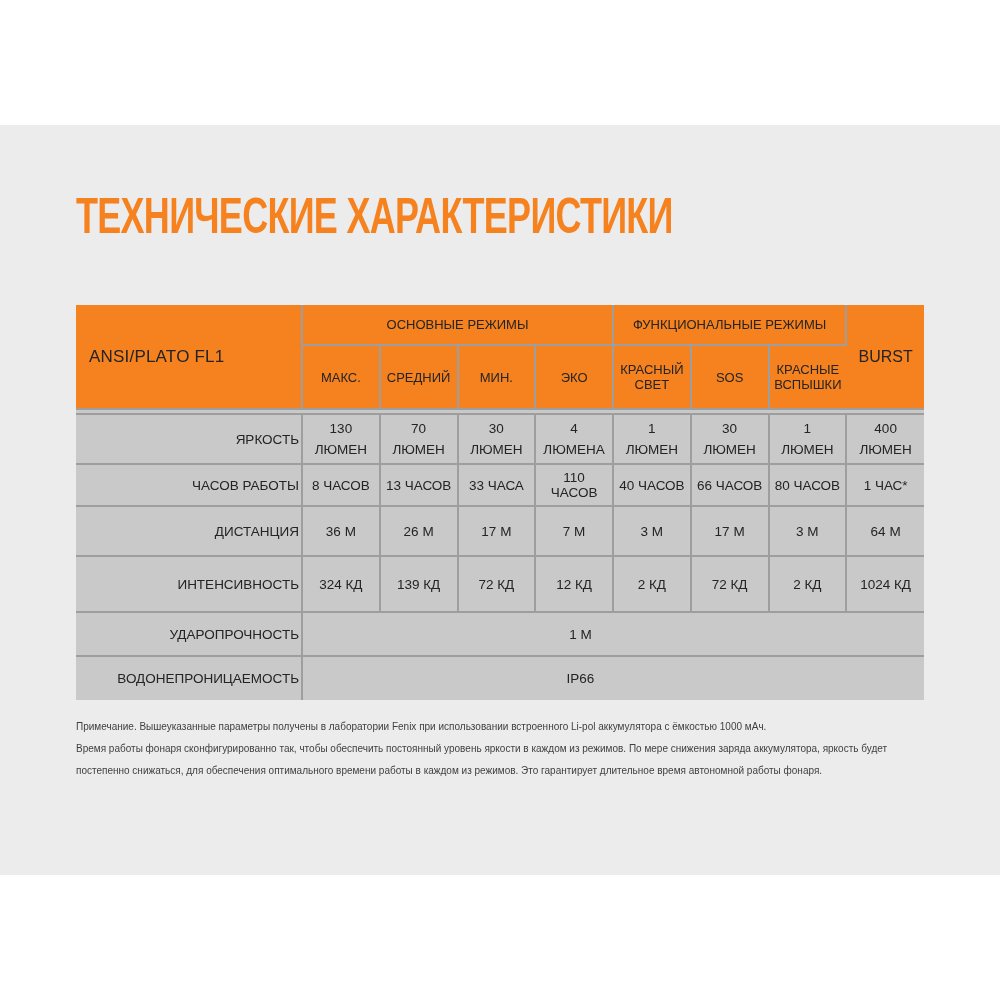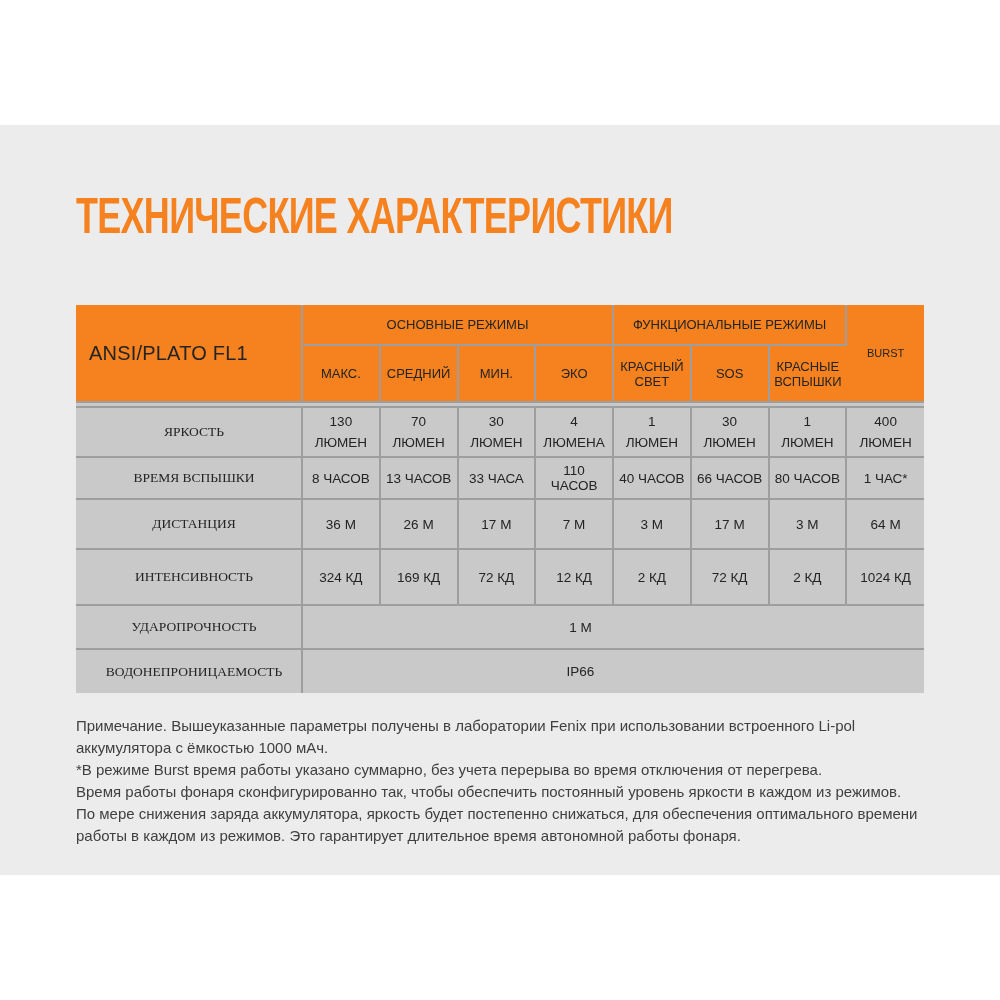--- a/index.html
+++ b/index.html
@@ -48,50 +48,49 @@
     color:var(--celltext);
     padding:3px 2px;
   }
   .specs th:last-child,.specs td:last-child{border-right:none;}
   .specs thead th{background:var(--orange);}
   .specs thead .group-label{font-size:13px;}
   .specs thead .sub{font-size:13px;line-height:15px;}
   .specs th.corner{
     text-align:left;
     padding-left:13px;
-    font-size:20px;
+    font-size:17px;
     letter-spacing:0.2px;
   }
-  .specs th.burst{font-size:11px;}
+  .specs th.burst{font-size:16px;}
   tr.hdr1{height:40px;}
-  tr.hdr2{height:57px;}
+  tr.hdr2{height:64px;}
   tr.bar-row{height:5px;}
   tr.bar-row td{
     background:var(--bar);
     padding:0;height:5px;
     border-right:none;
     border-bottom:2px solid var(--gap);
   }
   .specs tbody td{background:var(--rowbg);}
   .specs tbody td.rowlabel{
-    text-align:center;
+    text-align:right;
     padding-left:13px;
-    font-family:Liberation Serif, serif;
   }
   .specs td.v2{white-space:pre-line;line-height:21px;}
   tr.r-bright{height:46px;}
   tr.r-run{height:42px;}
   tr.r-dist{height:50px;}
   tr.r-int{height:56px;}
   tr.r-span{height:44px;}
   .specs td.spanval{padding-right:68px;}
   .specs tbody tr:last-child td{border-bottom:none;}
   .notes{
-    margin-top:22px;
-    font-size:15px;
+    margin-top:16px;
+    font-size:10px;
     line-height:22px;
     color:var(--notetext);
   }
 </style>
 </head>
 <body>
 
 <div class="band">
   <div class="container">
 
@@ -145,21 +144,21 @@
 ЛЮМЕН</td>
           <td class="v2">30
 ЛЮМЕН</td>
           <td class="v2">1
 ЛЮМЕН</td>
           <td class="v2">400
 ЛЮМЕН</td>
         </tr>
 
         <tr class="r-run">
-          <td class="rowlabel">ВРЕМЯ ВСПЫШКИ</td>
+          <td class="rowlabel">ЧАСОВ РАБОТЫ</td>
           <td>8 ЧАСОВ</td>
           <td>13 ЧАСОВ</td>
           <td>33 ЧАСА</td>
           <td>110 ЧАСОВ</td>
           <td>40 ЧАСОВ</td>
           <td>66 ЧАСОВ</td>
           <td>80 ЧАСОВ</td>
           <td>1 ЧАС*</td>
         </tr>
 
@@ -171,21 +170,21 @@
           <td>7 М</td>
           <td>3 М</td>
           <td>17 М</td>
           <td>3 М</td>
           <td>64 М</td>
         </tr>
 
         <tr class="r-int">
           <td class="rowlabel">ИНТЕНСИВНОСТЬ</td>
           <td>324 КД</td>
-          <td>169 КД</td>
+          <td>139 КД</td>
           <td>72 КД</td>
           <td>12 КД</td>
           <td>2 КД</td>
           <td>72 КД</td>
           <td>2 КД</td>
           <td>1024 КД</td>
         </tr>
 
         <tr class="r-span">
           <td class="rowlabel">УДАРОПРОЧНОСТЬ</td>
@@ -194,18 +193,17 @@
 
         <tr class="r-span">
           <td class="rowlabel">ВОДОНЕПРОНИЦАЕМОСТЬ</td>
           <td class="spanval" colspan="8">IP66</td>
         </tr>
       </tbody>
     </table>
 
     <div class="notes">
       <p>Примечание. Вышеуказанные параметры получены в лаборатории Fenix при использовании встроенного Li-pol аккумулятора с ёмкостью 1000 мАч.</p>
-      <p>*В режиме Burst время работы указано суммарно, без учета перерыва во время отключения от перегрева.</p>
       <p>Время работы фонаря сконфигурированно так, чтобы обеспечить постоянный уровень яркости в каждом из режимов. По мере снижения заряда аккумулятора, яркость будет постепенно снижаться, для обеспечения оптимального времени работы в каждом из режимов. Это гарантирует длительное время автономной работы фонаря.</p>
     </div>
 
   </div>
 </div>
 
 </body></html>

